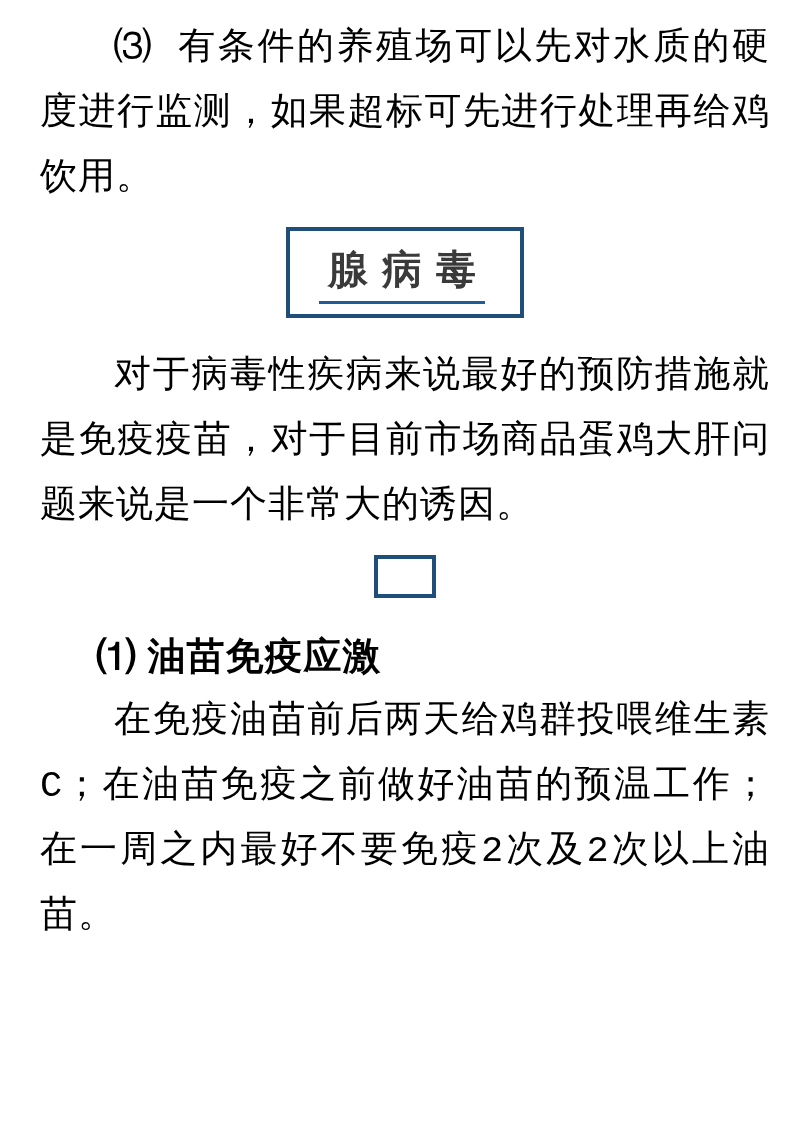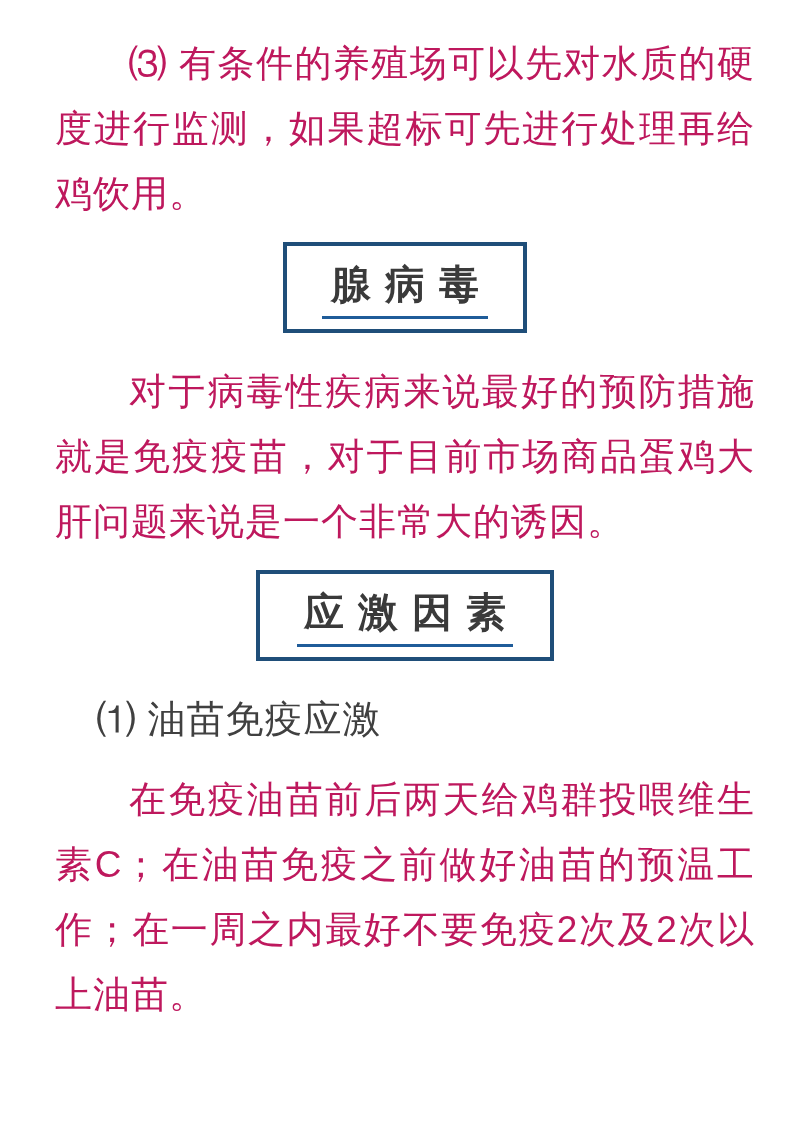--- a/index.html
+++ b/index.html
@@ -12,34 +12,35 @@
     width: 810px;
     height: 1128px;
     margin: 0 auto;
     background: #ffffff;
     box-sizing: border-box;
     padding: 16px 40px 0 40px;
     overflow: hidden;
     font-family: "Liberation Sans", "DejaVu Sans", sans-serif;
   }
   .para {
-    margin: 15px;
+    margin: 0;
     font-size: 37px;
     line-height: 65px;
-    color: #be185d;
+    color: #000000;
     text-align: justify;
     text-justify: inter-ideograph;
     text-indent: 2em;
     letter-spacing: 1px;
+    font-family: Liberation Mono, monospace;
   }
   .section-box {
     width: fit-content;
     margin: 16px auto 26px auto;
     border: 4px solid #1f4e79;
-    padding: 14px 30px 10px 30px;
+    padding: 14px 30px 10px 24px;
     text-align: center;
     background: #ffffff;
   }
   .section-title {
     font-size: 40px;
     font-weight: bold;
     color: #3a3a3a;
     letter-spacing: 0.35em;
     text-indent: 0.35em; 
     white-space: nowrap;
@@ -48,42 +49,41 @@
   .section-underline {
     height: 3px;
     background: #1f5c99;
     width: 94%;
     margin: 8px auto 0 auto;
   }
   .subheading {
     margin: 0;
     font-size: 38px;
     line-height: 65px;
-    font-weight: normal;
-    color: #404040;
+    font-weight: bold;
+    color: #000000;
     text-indent: 1.5em;
     letter-spacing: 1px;
   }
 </style>
 </head>
 <body>
 
 <div class="page">
 
   <p class="para">⑶ 有条件的养殖场可以先对水质的硬度进行监测，如果超标可先进行处理再给鸡饮用。</p>
 
   <div class="section-box">
     <div class="section-title">腺病毒</div>
     <div class="section-underline"></div>
   </div>
 
   <p class="para">对于病毒性疾病来说最好的预防措施就是免疫疫苗，对于目前市场商品蛋鸡大肝问题来说是一个非常大的诱因。</p>
 
   <div class="section-box">
-    <div class="section-title">应激因素</div>
     <div class="section-underline"></div>
   </div>
 
 
   <p class="subheading">⑴ 油苗免疫应激</p>
 
   <p class="para">在免疫油苗前后两天给鸡群投喂维生素C；在油苗免疫之前做好油苗的预温工作；在一周之内最好不要免疫2次及2次以上油苗。</p>
 
 </div>
 

